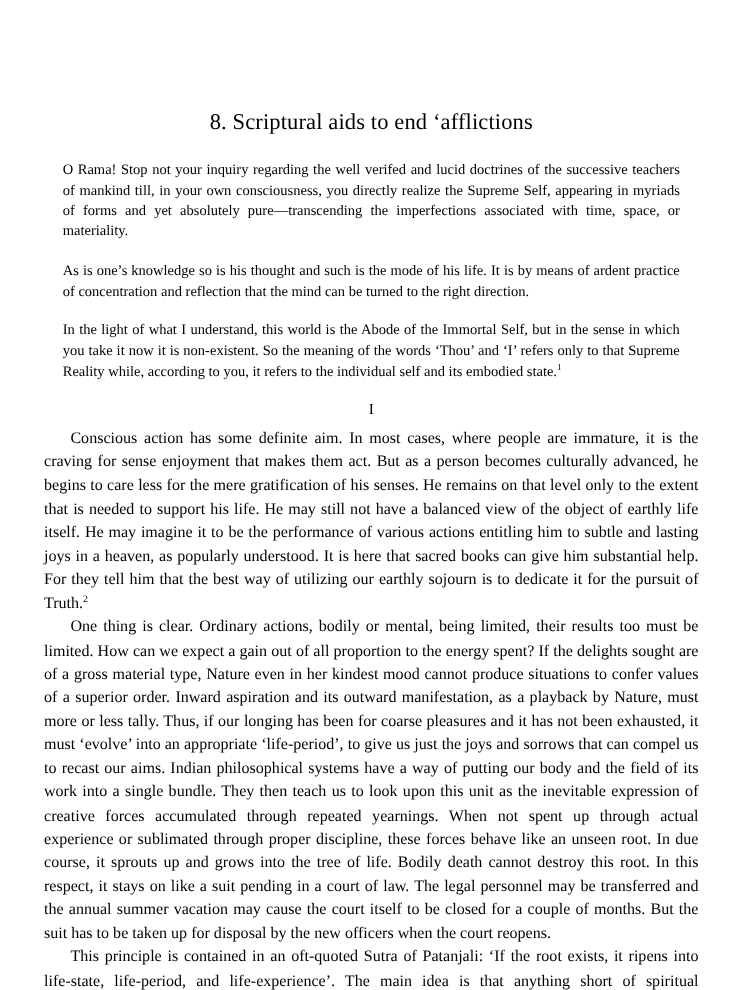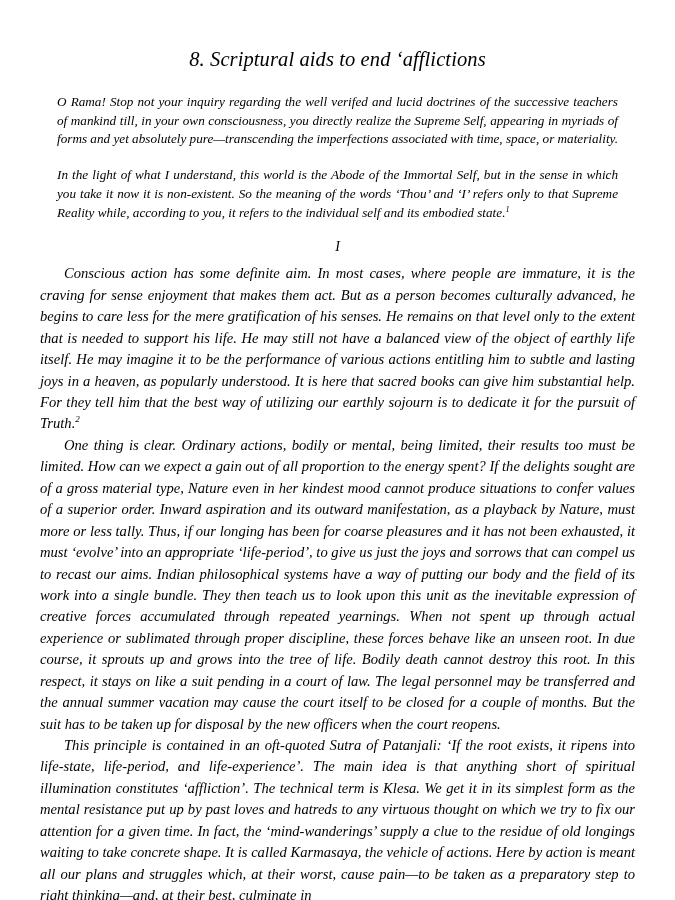--- a/index.html
+++ b/index.html
@@ -11,23 +11,22 @@
     width: 675px;
     height: 900px;
     font-family: "Liberation Serif", serif;
     color: #000000;
     overflow: hidden;
   }
   .page {
     width: 675px;
     height: 900px;
     box-sizing: border-box;
-    padding: 40px 38px 0 38px;
+    padding: 92px 38px 0 38px;
     position: relative;
-    font-style: italic;
   }
   .chapter-title {
     font-family: "Liberation Serif", serif;
     font-size: 20.5px;
     font-weight: normal;
     text-align: center;
     margin: 8px 0 22px 0;
     letter-spacing: 0.1px;
   }
   .intro {
@@ -64,20 +63,21 @@
 </style>
 </head>
 <body>
 
 <div class="page">
 
   <h1 class="chapter-title">8. Scriptural aids to end ‘afflictions</h1>
 
   <div class="intro">
     <p>O Rama! Stop not your inquiry regarding the well verifed and lucid doctrines of the successive teachers of mankind till, in your own consciousness, you directly realize the Supreme Self, appearing in myriads of forms and yet absolutely pure—transcending the imperfections associated with time, space, or materiality.</p>
+    <p>As is one’s knowledge so is his thought and such is the mode of his life. It is by means of ardent practice of concentration and reflection that the mind can be turned to the right direction.</p>
     <p><span>In the light of what I understand, this world is the Abode of the Immortal Self, but in the sense in which you take it now it is non-existent. So the meaning of the words ‘Thou’ and ‘I’ refers only to that Supreme Reality while, according to you, it refers to the individual self and its embodied state.</span><sup>1</sup></p>
   </div>
 
   <div class="section-num">I</div>
 
   <div class="body-text">
     <p><span>Conscious action has some definite aim. In most cases, where people are immature, it is the craving for sense enjoyment that makes them act. But as a person becomes culturally advanced, he begins to care less for the mere gratification of his senses. He remains on that level only to the extent that is needed to support his life. He may still not have a balanced view of the object of earthly life itself. He may imagine it to be the performance of various actions entitling him to subtle and lasting joys in a heaven, as popularly understood. It is here that sacred books can give him substantial help. For they tell him that the best way of utilizing our earthly sojourn is to dedicate it for the pursuit of Truth.</span><sup>2</sup></p>
     <p>One thing is clear. Ordinary actions, bodily or mental, being limited, their results too must be limited. How can we expect a gain out of all proportion to the energy spent? If the delights sought are of a gross material type, Nature even in her kindest mood cannot produce situations to confer values of a superior order. Inward aspiration and its outward manifestation, as a playback by Nature, must more or less tally. Thus, if our longing has been for coarse pleasures and it has not been exhausted, it must ‘evolve’ into an appropriate ‘life-period’, to give us just the joys and sorrows that can compel us to recast our aims. Indian philosophical systems have a way of putting our body and the field of its work into a single bundle. They then teach us to look upon this unit as the inevitable expression of creative forces accumulated through repeated yearnings. When not spent up through actual experience or sublimated through proper discipline, these forces behave like an unseen root. In due course, it sprouts up and grows into the tree of life. Bodily death cannot destroy this root. In this respect, it stays on like a suit pending in a court of law. The legal personnel may be transferred and the annual summer vacation may cause the court itself to be closed for a couple of months. But the suit has to be taken up for disposal by the new officers when the court reopens.</p>
     <p>This principle is contained in an oft-quoted Sutra of Patanjali: ‘If the root exists, it ripens into life-state, life-period, and life-experience’. The main idea is that anything short of spiritual illumination constitutes ‘affliction’. The technical term is Klesa. We get it in its simplest form as the mental resistance put up by past loves and hatreds to any virtuous thought on which we try to fix our attention for a given time. In fact, the ‘mind-wanderings’ supply a clue to the residue of old longings waiting to take concrete shape. It is called Karmasaya, the vehicle of actions. Here by action is meant all our plans and struggles which, at their worst, cause pain—to be taken as a preparatory step to right thinking—and, at their best, culminate in</p>
   </div>

